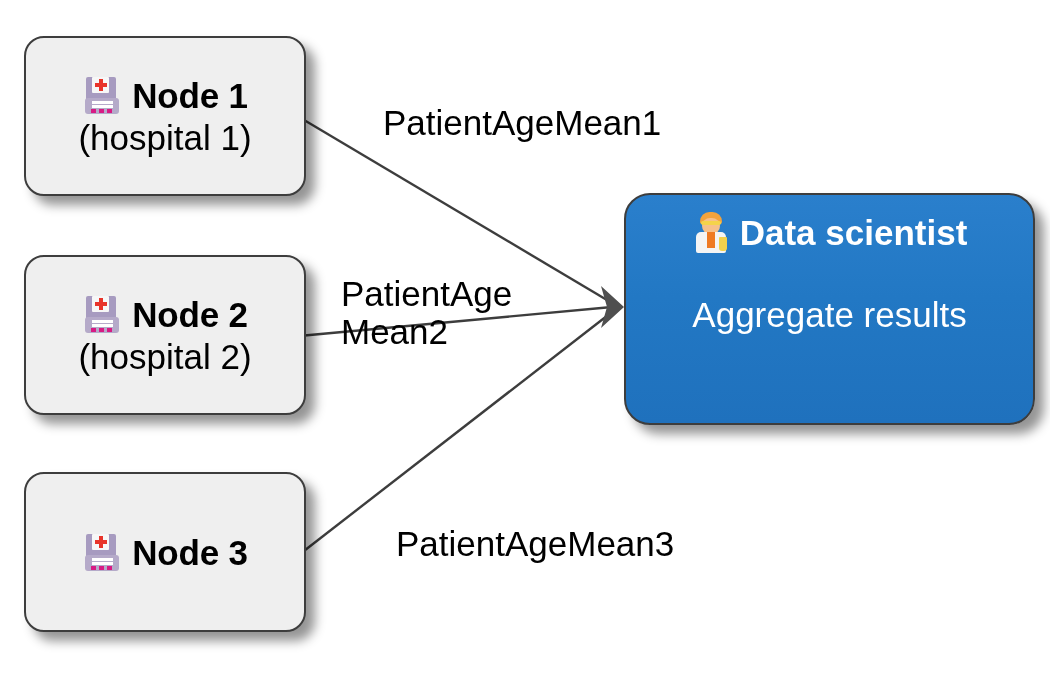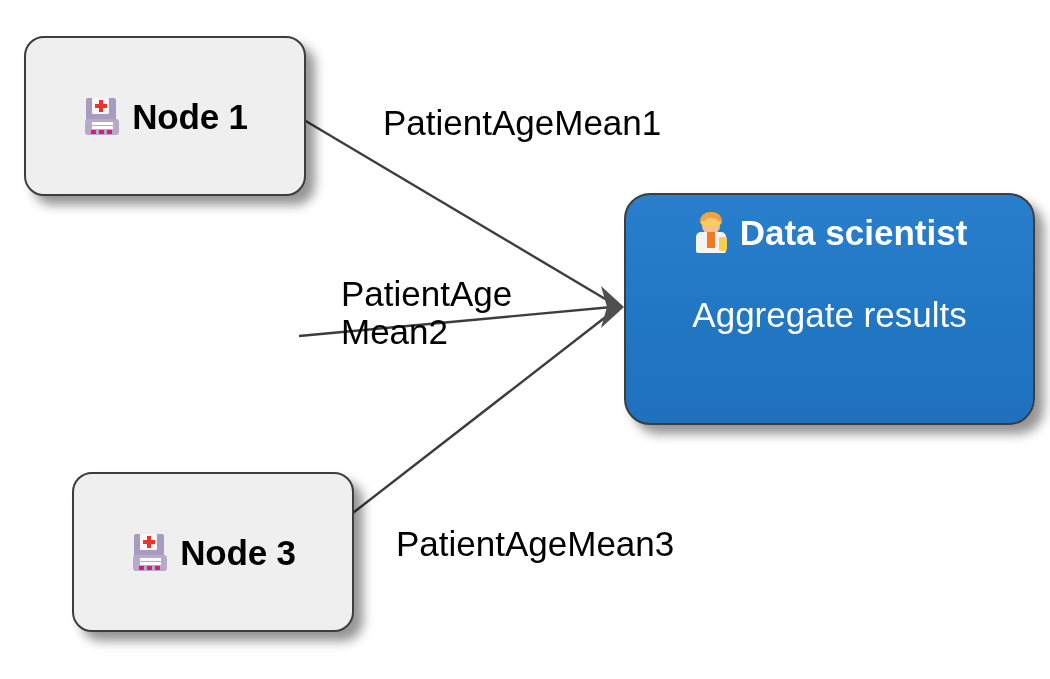--- a/index.html
+++ b/index.html
@@ -286,24 +286,43 @@
         <span class="hosp-cross-h"></span>
         <span class="hosp-base"></span>
         <span class="hosp-win1"></span>
         <span class="hosp-win2"></span>
         <span class="hosp-d1"></span>
         <span class="hosp-d2"></span>
         <span class="hosp-d3"></span>
       </span>
       <span class="node-title">Node 1</span>
     </div>
+    <div class="node-sub">(hospital 1)</div>
   </div>
 
-
-  <div class="node node-hospital" style="left:24px; top:472px; width:282px; height:160px;margin-left:48px;">
+  <div class="node node-hospital" style="left:24px; top:255px; width:282px; height:160px;">
+    <div class="node-row">
+      <span class="hospital-emoji">
+        <span class="hosp-body"></span>
+        <span class="hosp-plaque"></span>
+        <span class="hosp-cross-v"></span>
+        <span class="hosp-cross-h"></span>
+        <span class="hosp-base"></span>
+        <span class="hosp-win1"></span>
+        <span class="hosp-win2"></span>
+        <span class="hosp-d1"></span>
+        <span class="hosp-d2"></span>
+        <span class="hosp-d3"></span>
+      </span>
+      <span class="node-title">Node 2</span>
+    </div>
+    <div class="node-sub">(hospital 2)</div>
+  </div>
+
+  <div class="node node-hospital" style="left:24px; top:472px; width:282px; height:160px;">
     <div class="node-row">
       <span class="hospital-emoji">
         <span class="hosp-body"></span>
         <span class="hosp-plaque"></span>
         <span class="hosp-cross-v"></span>
         <span class="hosp-cross-h"></span>
         <span class="hosp-base"></span>
         <span class="hosp-win1"></span>
         <span class="hosp-win2"></span>
         <span class="hosp-d1"></span>

